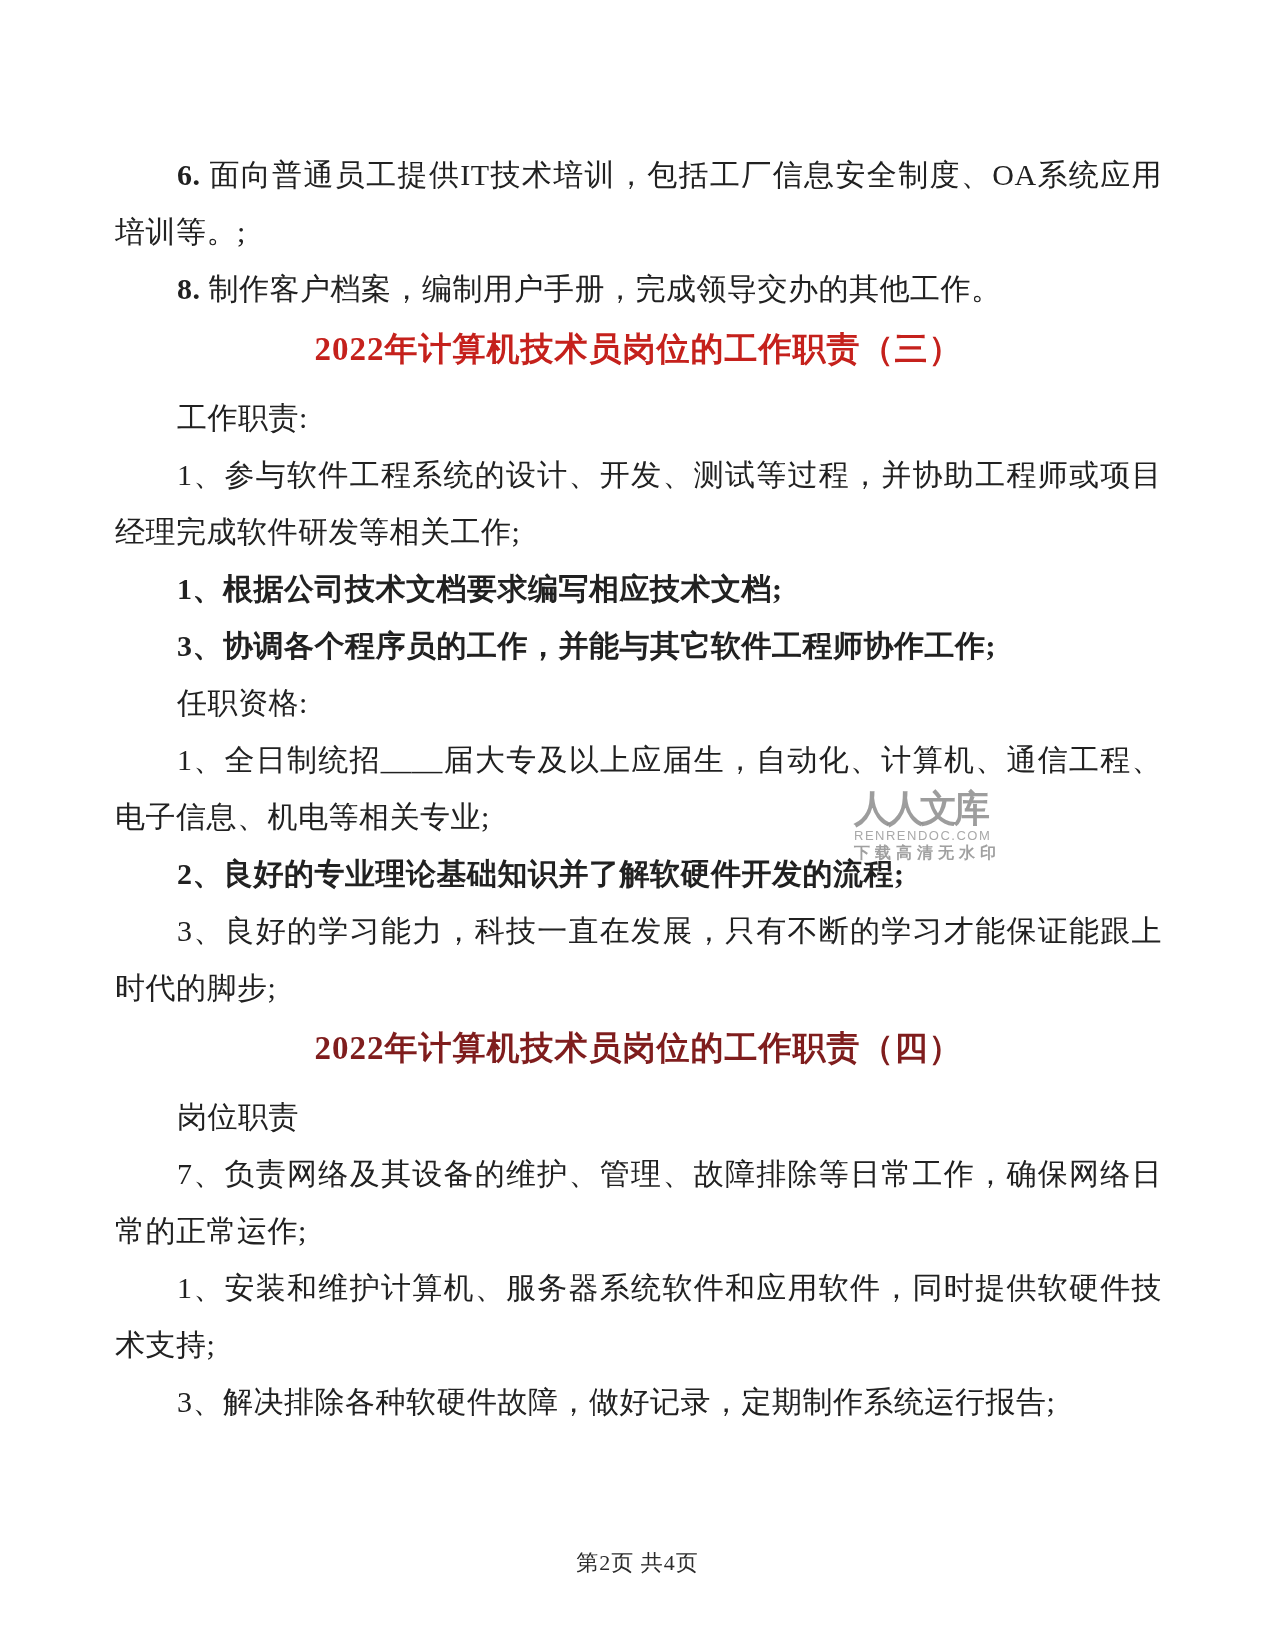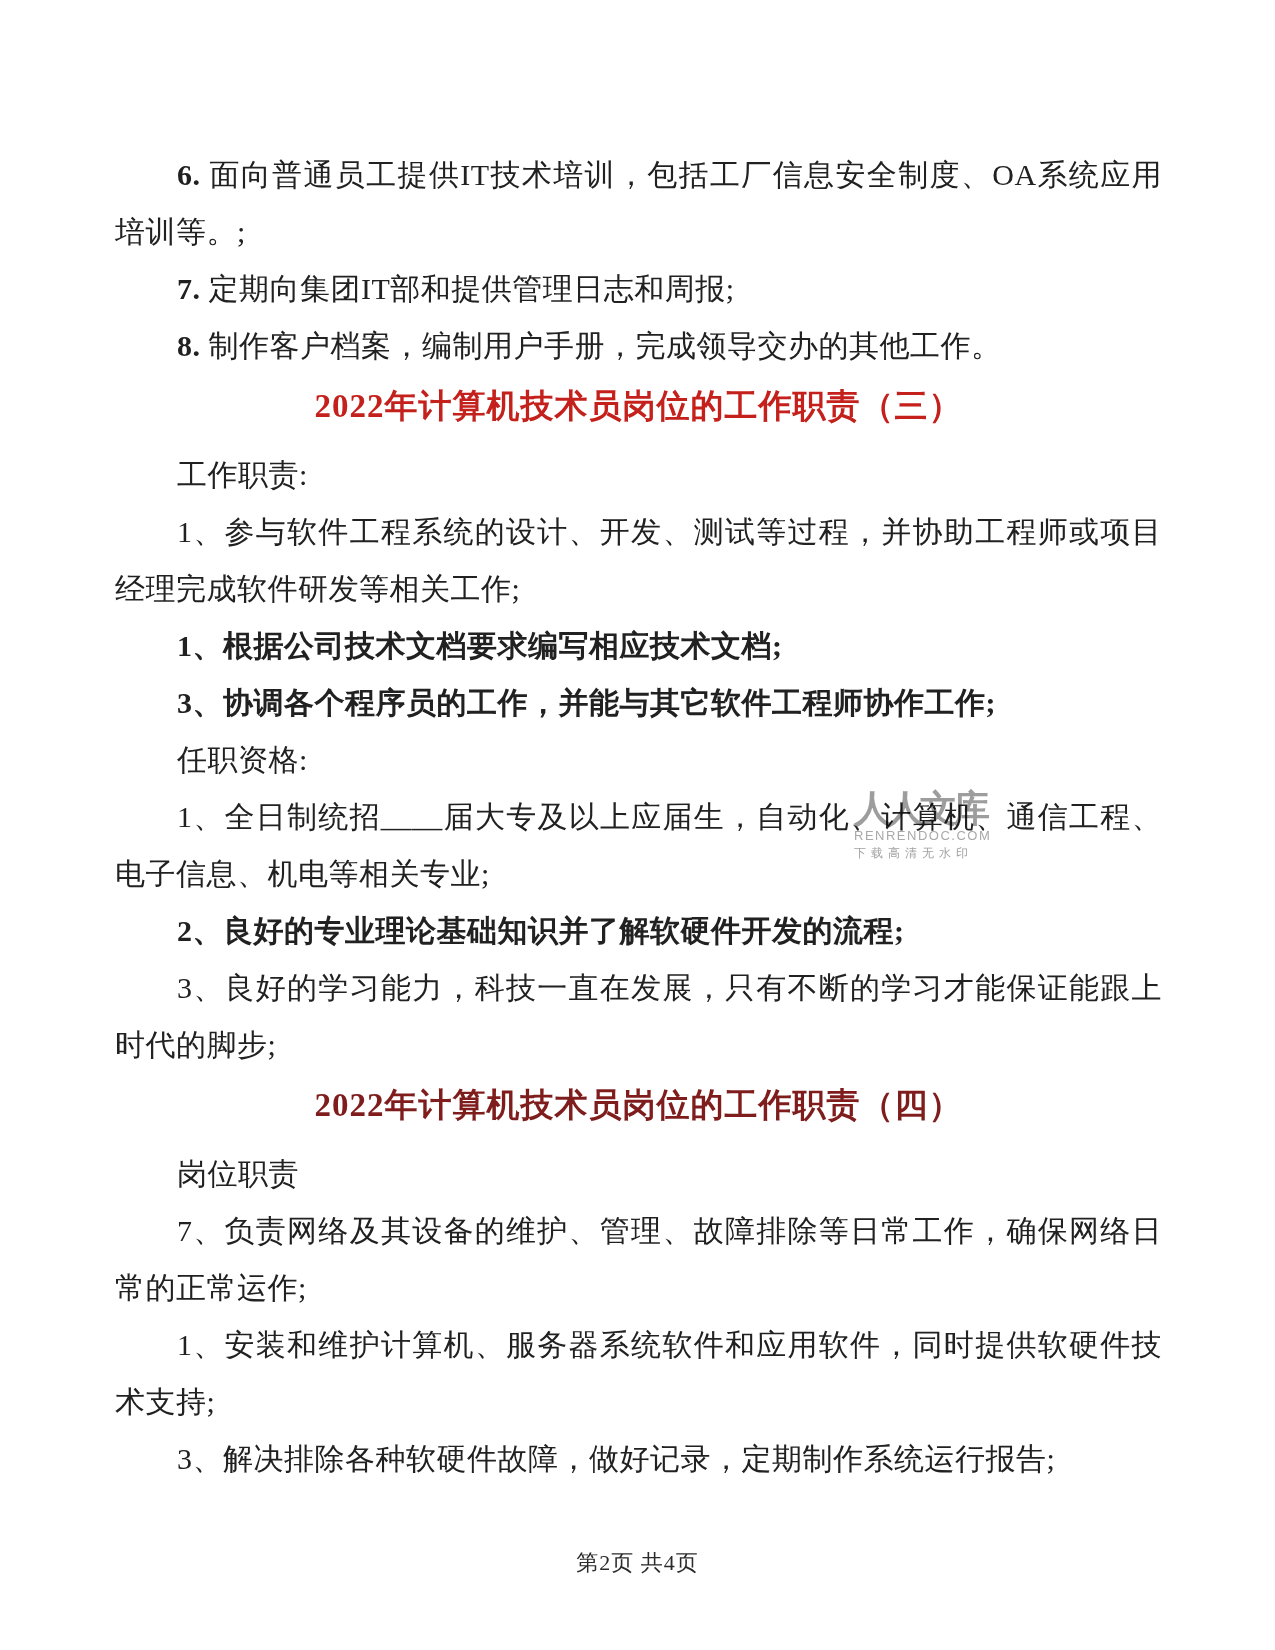--- a/index.html
+++ b/index.html
@@ -68,46 +68,46 @@
     margin-top: 1px;
     font-size: 13px;
     letter-spacing: 1.5px;
     color: rgba(160, 160, 160, 0.9);
     line-height: 14px;
     white-space: nowrap;
     font-family: "Liberation Sans", sans-serif;
   }
   .wm-tagline {
     margin-top: 3px;
-    font-size: 12px;
+    font-size: 16px;
     letter-spacing: 5px;
     color: rgba(150, 150, 150, 0.9);
     line-height: 14px;
     white-space: nowrap;
     font-family: "Liberation Sans", sans-serif;
+    font-weight: bold;
   }
   .footer {
     position: absolute;
     left: 0;
     right: 0;
     top: 1548px;
     text-align: center;
     font-size: 22px;
     color: #2a2a2a;
     letter-spacing: 1px;
   }
 </style>
 </head>
 <body>
 
 <div class="page">
 
   <div class="content" id="doc-blocks">
       <p class="para"><b class="num">6. </b>面向普通员工提供IT技术培训，包括工厂信息安全制度、OA系统应用培训等。;</p>
-      <p class="para"><b class="num">7. </b>定期向集团IT部和提供管理日志和周报;</p>
       <p class="para"><b class="num">8. </b>制作客户档案，编制用户手册，完成领导交办的其他工作。</p>
       <h2 class="heading" style="color: rgb(197, 33, 28);">2022年计算机技术员岗位的工作职责（三）</h2>
       <p class="para">工作职责:</p>
       <p class="para">1、参与软件工程系统的设计、开发、测试等过程，并协助工程师或项目经理完成软件研发等相关工作;</p>
       <p class="para bold">1、根据公司技术文档要求编写相应技术文档;</p>
       <p class="para bold">3、协调各个程序员的工作，并能与其它软件工程师协作工作;</p>
       <p class="para">任职资格:</p>
       <p class="para">1、全日制统招____届大专及以上应届生，自动化、计算机、通信工程、电子信息、机电等相关专业;</p>
       <p class="para bold">2、良好的专业理论基础知识并了解软硬件开发的流程;</p>
       <p class="para">3、良好的学习能力，科技一直在发展，只有不断的学习才能保证能跟上时代的脚步;</p>

